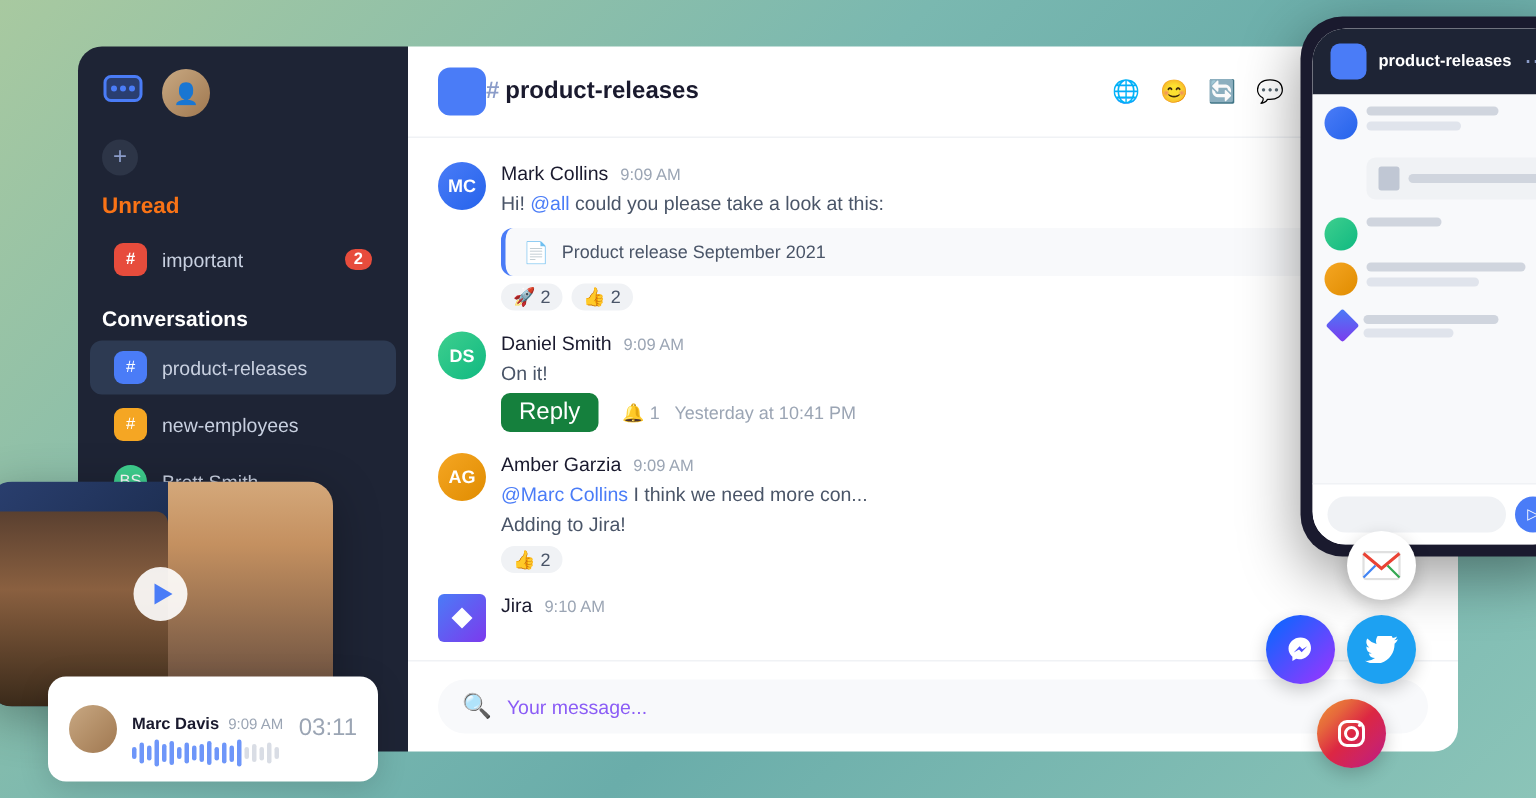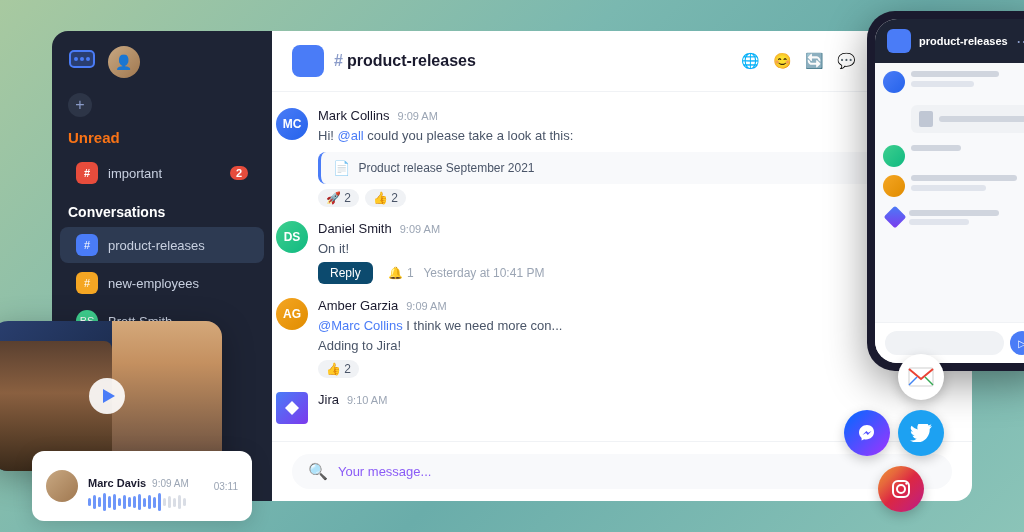--- a/index.html
+++ b/index.html
@@ -140,21 +140,20 @@
       border-radius: 0 16px 16px 0;
       overflow: hidden;
       z-index: 3;
     }
 
     .chat-header {
       display: flex;
       align-items: center;
       padding: 14px 20px;
       border-bottom: 1px solid #f0f2f5;
-      gap: 10px;
     }
 
     .channel-icon-blue {
       width: 32px;
       height: 32px;
       background: #4a7cf7;
       border-radius: 8px;
       flex-shrink: 0;
     }
 
@@ -178,21 +177,21 @@
       display: flex;
       align-items: center;
       justify-content: center;
       font-size: 15px;
       cursor: pointer;
     }
 
     .messages-area {
       flex: 1;
       overflow-y: auto;
-      padding: 16px 4px;
+      padding: 16px 20px;
       display: flex;
       flex-direction: column;
       gap: 14px;
     }
 
     .message {
       display: flex;
       gap: 10px;
       align-items: flex-start;
     }
@@ -280,26 +279,26 @@
       align-items: center;
       gap: 3px;
       padding: 2px 8px;
       background: #f0f2f5;
       border-radius: 12px;
       font-size: 12px;
       color: #4a5568;
     }
 
     .reply-btn {
-      background: #0c4a6e;
+      background: #15803d;
       color: white;
       border: none;
       border-radius: 6px;
       padding: 4px 12px;
-      font-size: 12px;
+      font-size: 16px;
       cursor: pointer;
       margin-right: 8px;
     }
 
     .inline-reactions {
       display: flex;
       align-items: center;
       gap: 8px;
       margin-top: 4px;
     }
@@ -462,21 +461,21 @@
     }
 
     .wave-bar {
       width: 3px;
       background: #4a7cf7;
       border-radius: 2px;
       opacity: 0.8;
     }
 
     .voice-duration {
-      font-size: 10px;
+      font-size: 16px;
       color: #9ba5b4;
     }
 
     
     .phone-mockup {
       position: absolute;
       right: -80px;
       top: -20px;
       width: 185px;
       height: 360px;

